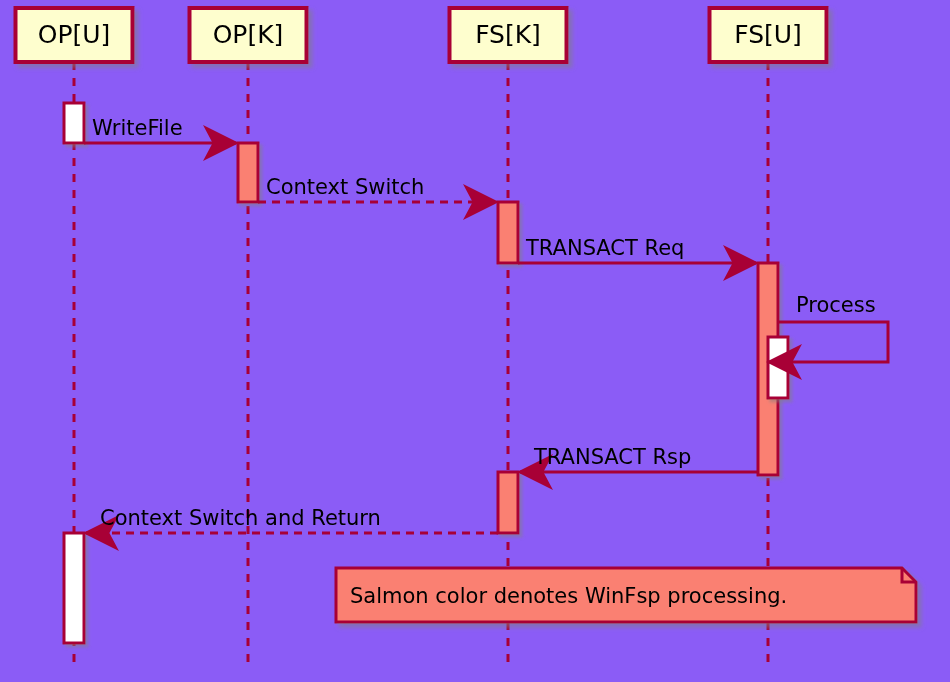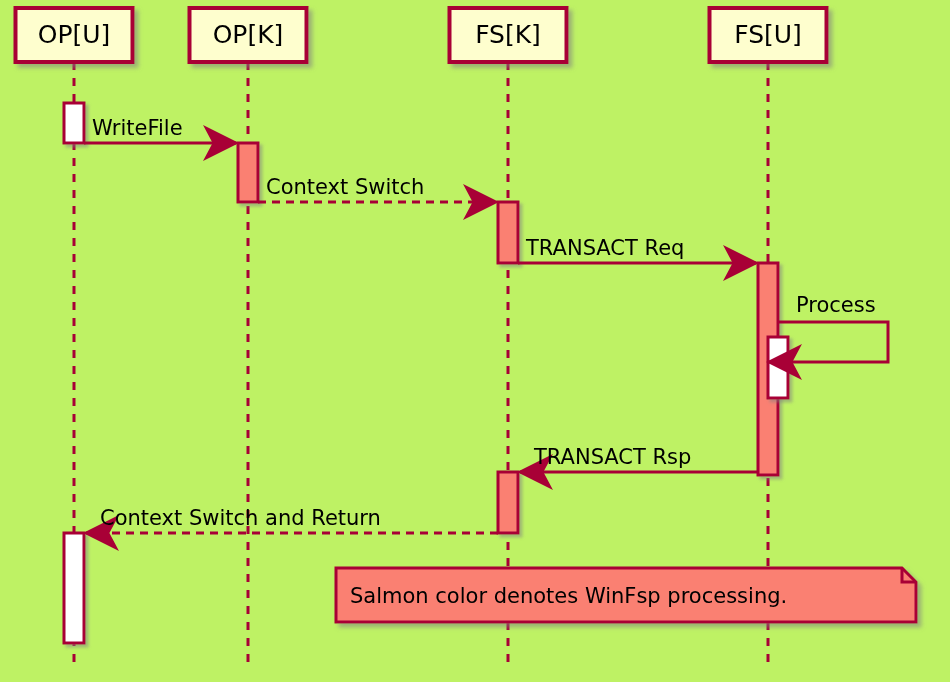--- a/index.html
+++ b/index.html
@@ -10,21 +10,21 @@
   body {
     width: 950px;
     height: 682px;
     font-family: "DejaVu Sans", sans-serif;
     overflow: hidden;
   }
   #diagram {
     position: relative;
     width: 950px;
     height: 682px;
-    background: #bef264;
+    background: #8b5cf6;
   }
   svg#seq-svg {
     position: absolute;
     left: 0;
     top: 0;
     width: 950px;
     height: 682px;
     display: block;
   }
   .participant-label {

